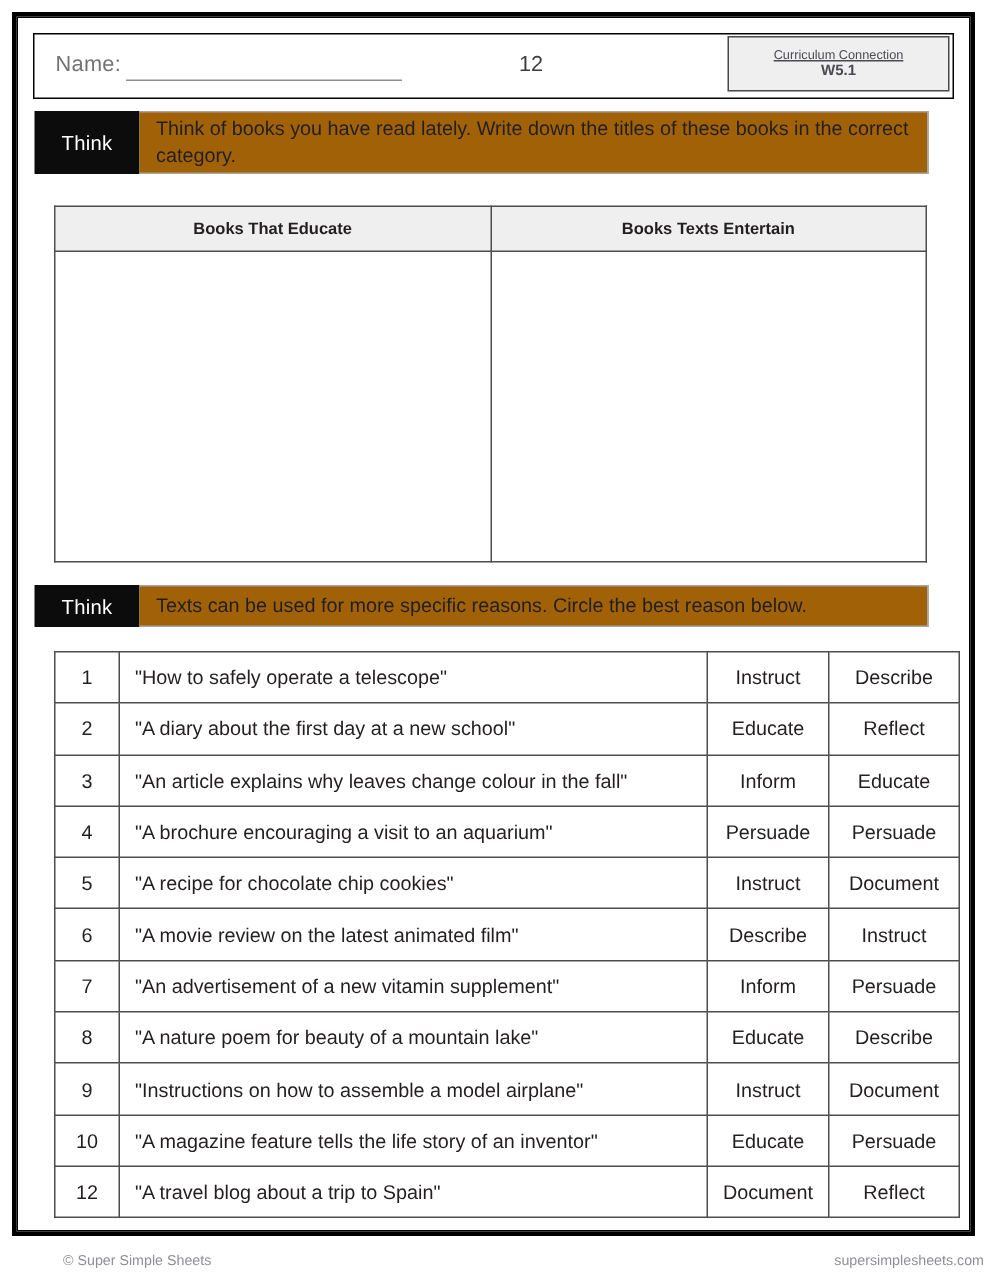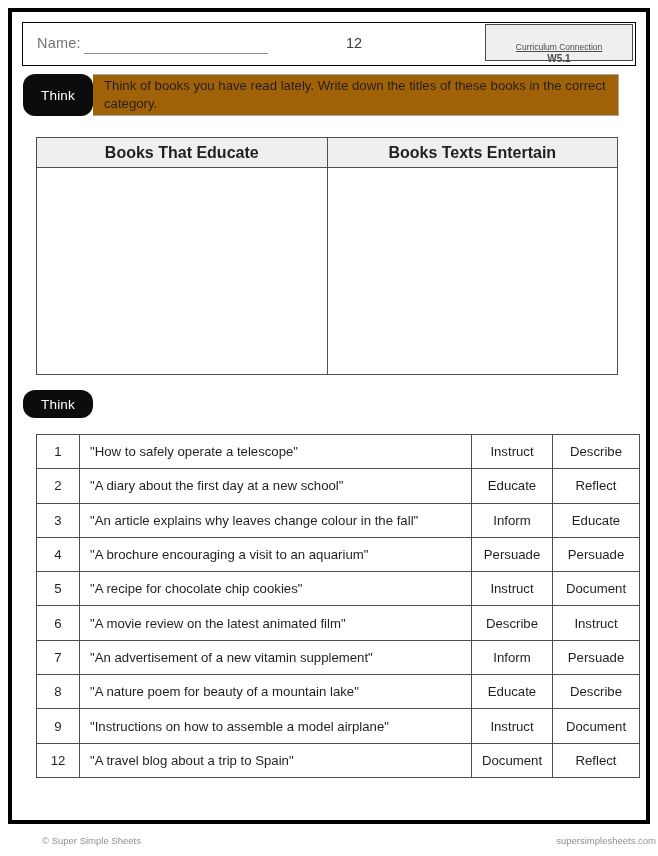--- a/index.html
+++ b/index.html
@@ -83,21 +83,21 @@
   .curriculum-badge {
     position: absolute;
     right: 2px;
     top: 1px;
     width: 148px;
     height: 37px;
     background: #efefef;
     border: 1px solid #4a4a4a;
     box-sizing: border-box;
     text-align: center;
-    padding-top: 16px;
+    padding-top: 5px;
   }
   .curriculum-title {
     font-size: 8.5px;
     color: #4a4a52;
     text-decoration: underline;
     display: block;
     line-height: 12px;
   }
   .curriculum-code {
     font-size: 10px;
@@ -116,21 +116,20 @@
   .think-tag {
     width: 70px;
     background: #0c0c0c;
     color: #ffffff;
     font-size: 13.5px;
     display: flex;
     align-items: center;
     justify-content: center;
     flex: 0 0 70px;
     letter-spacing: 0.2px;
-    border-radius: 12px;
   }
   .think-text {
     flex: 1;
     background: #a16207;
     border: 1px solid #a6a6a6;
     border-left: none;
     box-sizing: border-box;
     font-size: 13.2px;
     color: #231f20;
     display: flex;
@@ -148,21 +147,21 @@
     left: 36px;
     top: 137px;
     width: 582px;
     height: 232px;
     border-collapse: collapse;
     table-layout: fixed;
   }
   .category-table th {
     border: 1px solid #4d4d4d;
     background: #efefef;
-    font-size: 16px;
+    font-size: 11px;
     font-weight: bold;
     height: 27px;
     color: #231f20;
   }
   .category-table td {
     border: 1px solid #4d4d4d;
     background: #ffffff;
     height: 204px;
     vertical-align: top;
   }
@@ -234,20 +233,21 @@
     <tbody>
       <tr>
         <td></td>
         <td></td>
       </tr>
     </tbody>
   </table>
 
   <div class="think-banner" id="think-banner-2">
     <div class="think-tag">Think</div>
+    <div class="think-text">Texts can be used for more specific reasons. Circle the best reason below.</div>
   </div>
 
   <table class="reasons-table">
     <tbody id="reasons-body">
         <tr>
           <td class="col-num">1</td>
           <td class="col-text">"How to safely operate a telescope"</td>
           <td class="col-opt-a">Instruct</td>
           <td class="col-opt-b">Describe</td>
         </tr>
@@ -293,20 +293,26 @@
           <td class="col-opt-a">Educate</td>
           <td class="col-opt-b">Describe</td>
         </tr>
         <tr>
           <td class="col-num">9</td>
           <td class="col-text">"Instructions on how to assemble a model airplane"</td>
           <td class="col-opt-a">Instruct</td>
           <td class="col-opt-b">Document</td>
         </tr>
         <tr>
+          <td class="col-num">10</td>
+          <td class="col-text">"A magazine feature tells the life story of an inventor"</td>
+          <td class="col-opt-a">Educate</td>
+          <td class="col-opt-b">Persuade</td>
+        </tr>
+        <tr>
           <td class="col-num">12</td>
           <td class="col-text">"A travel blog about a trip to Spain"</td>
           <td class="col-opt-a">Document</td>
           <td class="col-opt-b">Reflect</td>
         </tr>
       </tbody>
   </table>
 
   <div class="footer">
     <span>© Super Simple Sheets</span>

